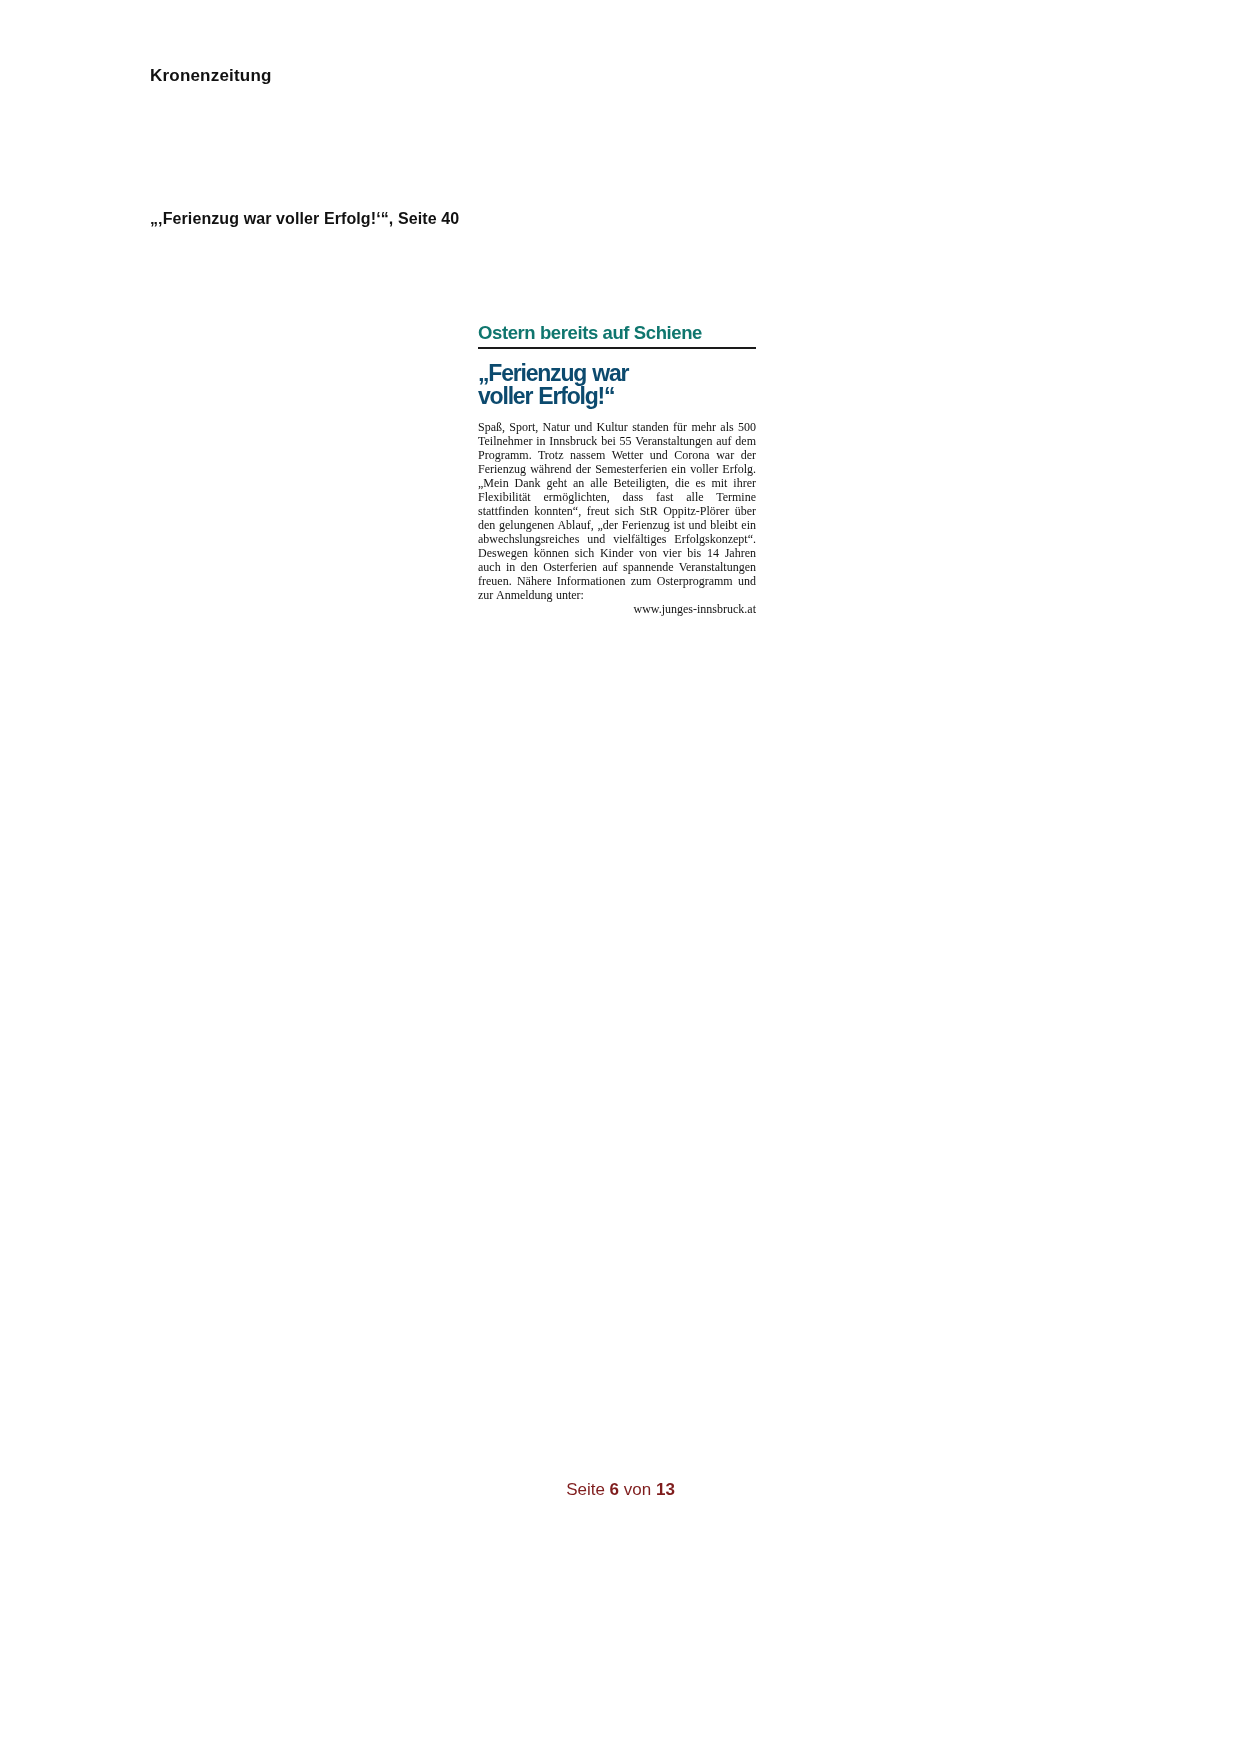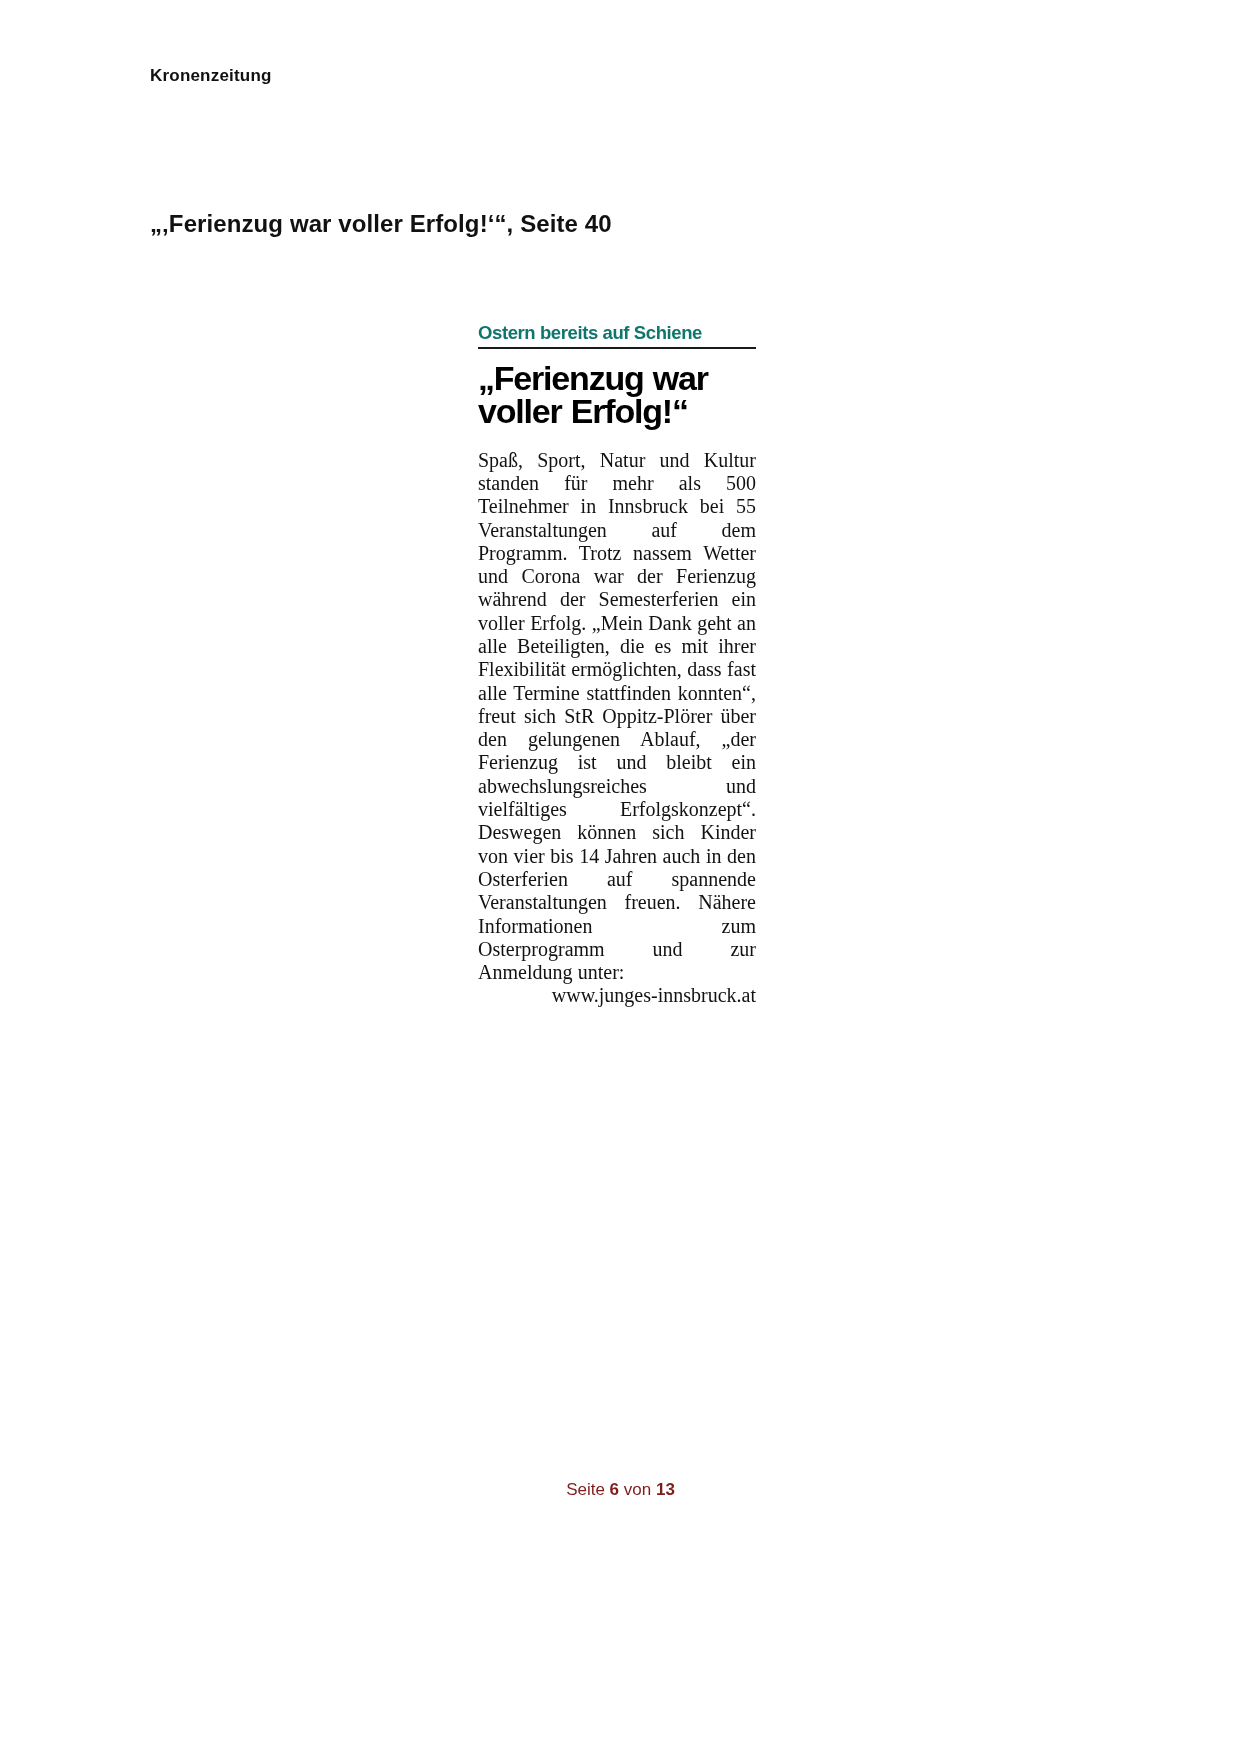--- a/index.html
+++ b/index.html
@@ -31,21 +31,21 @@
     font-weight: bold;
     letter-spacing: 0.2px;
     color: #111;
   }
 
   
   .article-caption {
     position: absolute;
     left: 150px;
     top: 210px;
-    font-size: 24px;
+    font-size: 16px;
     font-weight: bold;
     letter-spacing: 0.1px;
     color: #111;
   }
 
   
   .clipping {
     position: absolute;
     left: 478px;
     top: 322px;
@@ -59,35 +59,35 @@
     letter-spacing: -0.4px;
     color: #0f766e;
     padding-bottom: 3px;
     border-bottom: 2.2px solid #1a1a1a;
     white-space: nowrap;
   }
 
   .clip-headline {
     font-family: "Liberation Sans", sans-serif;
     font-weight: bold;
-    font-size: 34px;
+    font-size: 23px;
     line-height: 0.98;
     letter-spacing: -1.2px;
-    color: #000000;
+    color: #0c4a6e;
     margin-top: 13px;
     word-spacing: 1px;
   }
   .clip-headline .l2 {
     display: block;
   }
 
   .clip-body {
-    margin-top: 20px;
+    margin-top: 14px;
     font-family: "Liberation Serif", serif;
-    font-size: 20px;
+    font-size: 12px;
     line-height: 1.165;
     text-align: justify;
     color: #121212;
     hyphens: manual;
     -webkit-hyphens: manual;
     word-spacing: 0.3px;
   }
   .clip-body p {
     margin: 0;
   }

